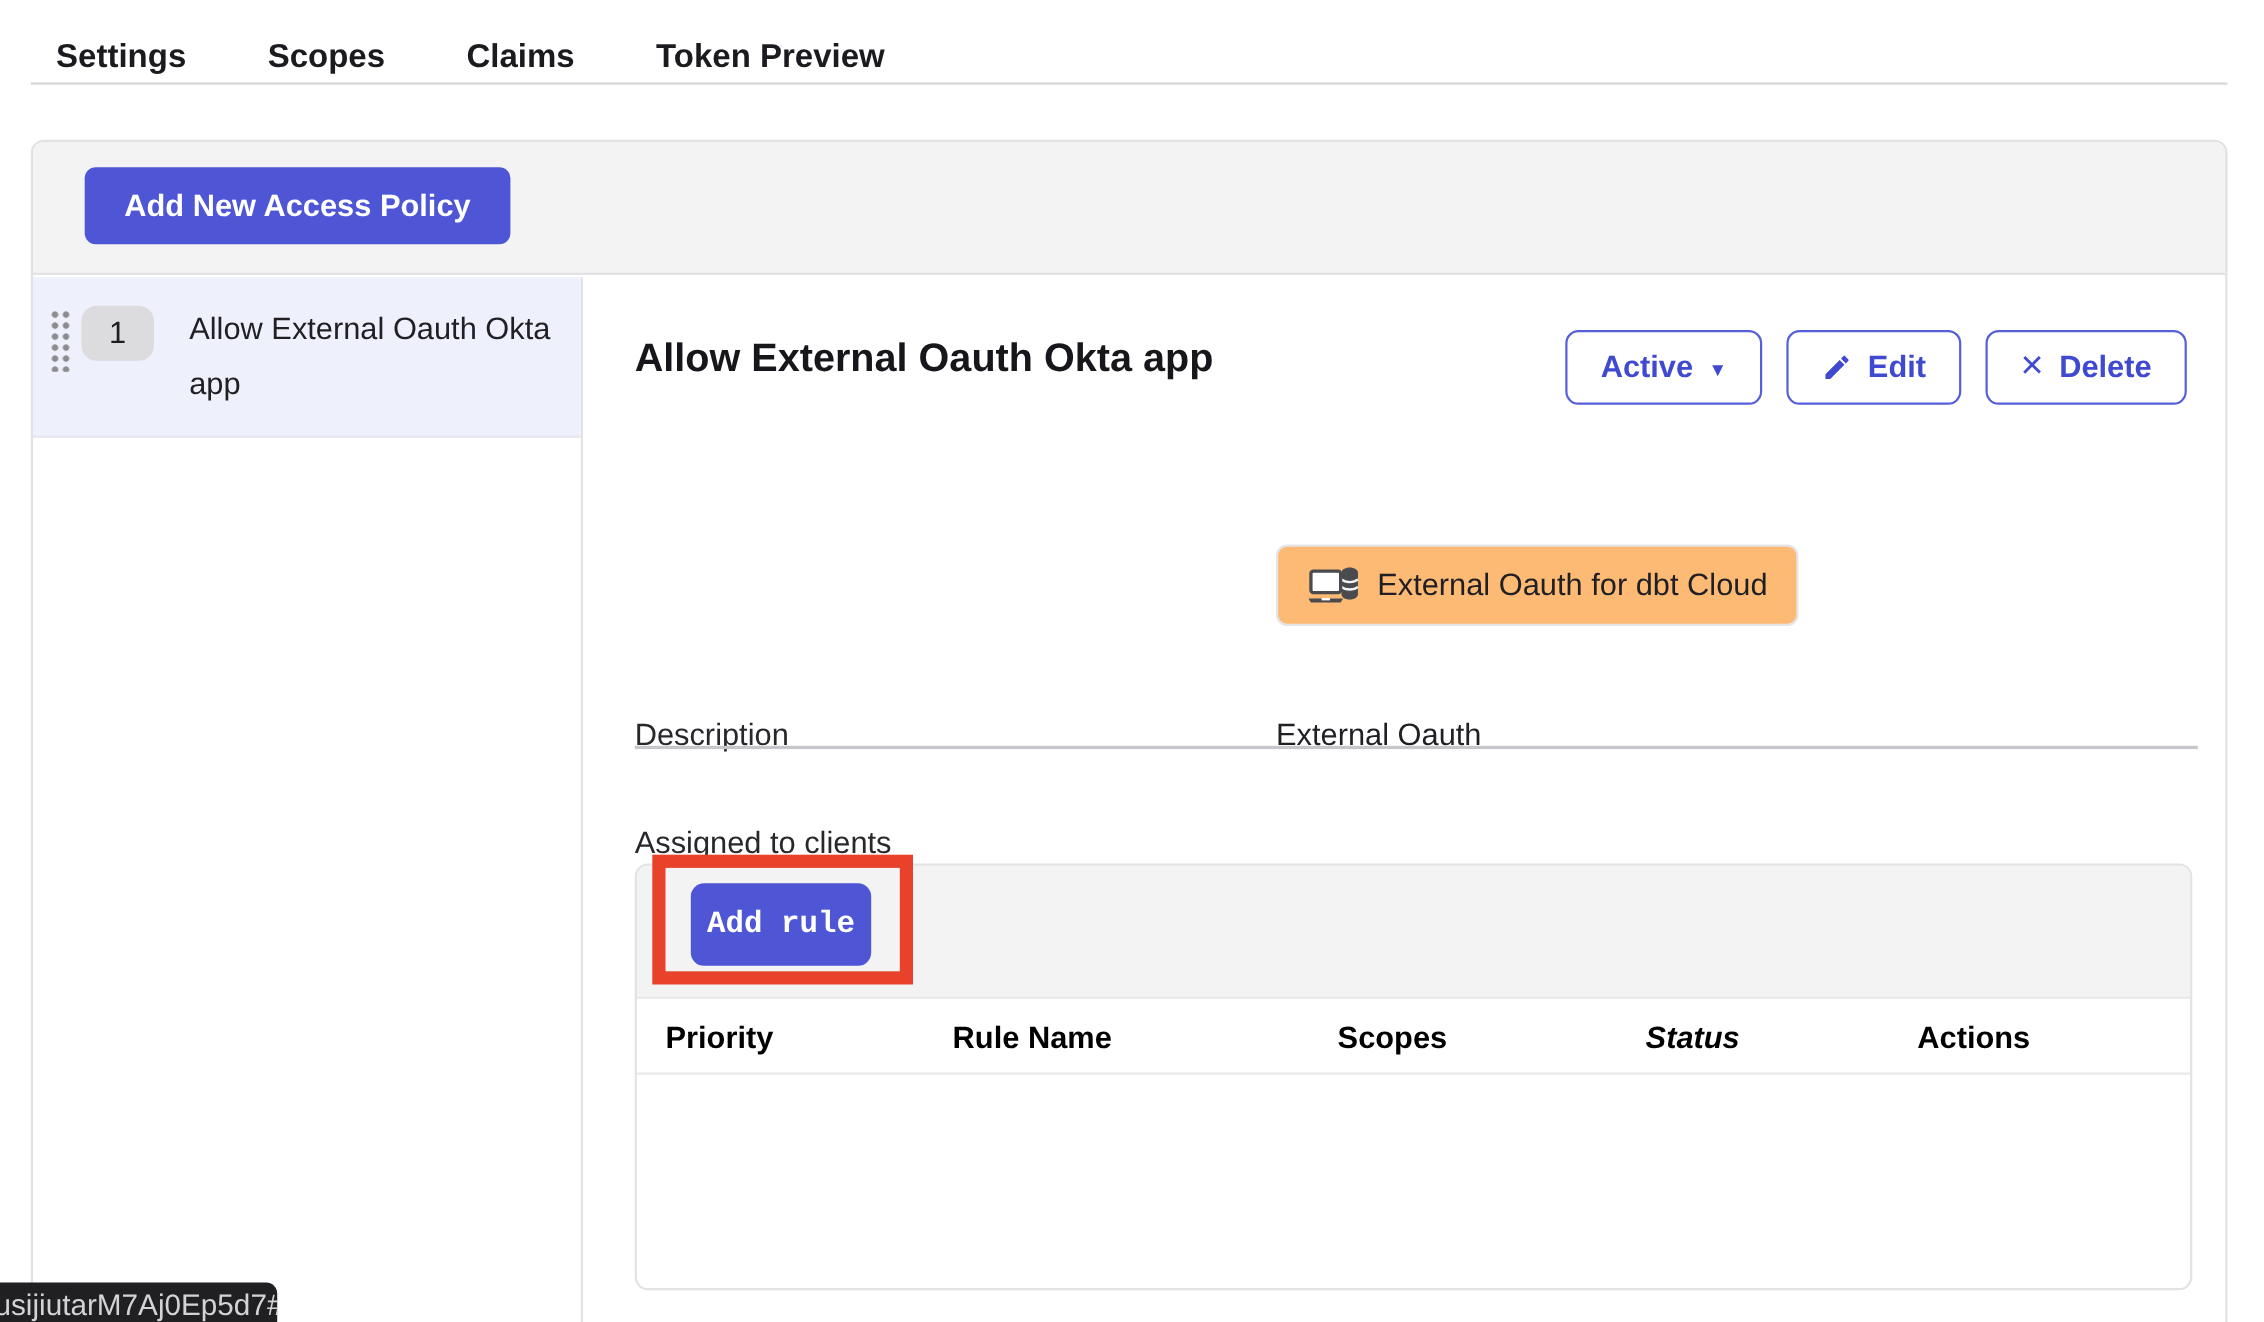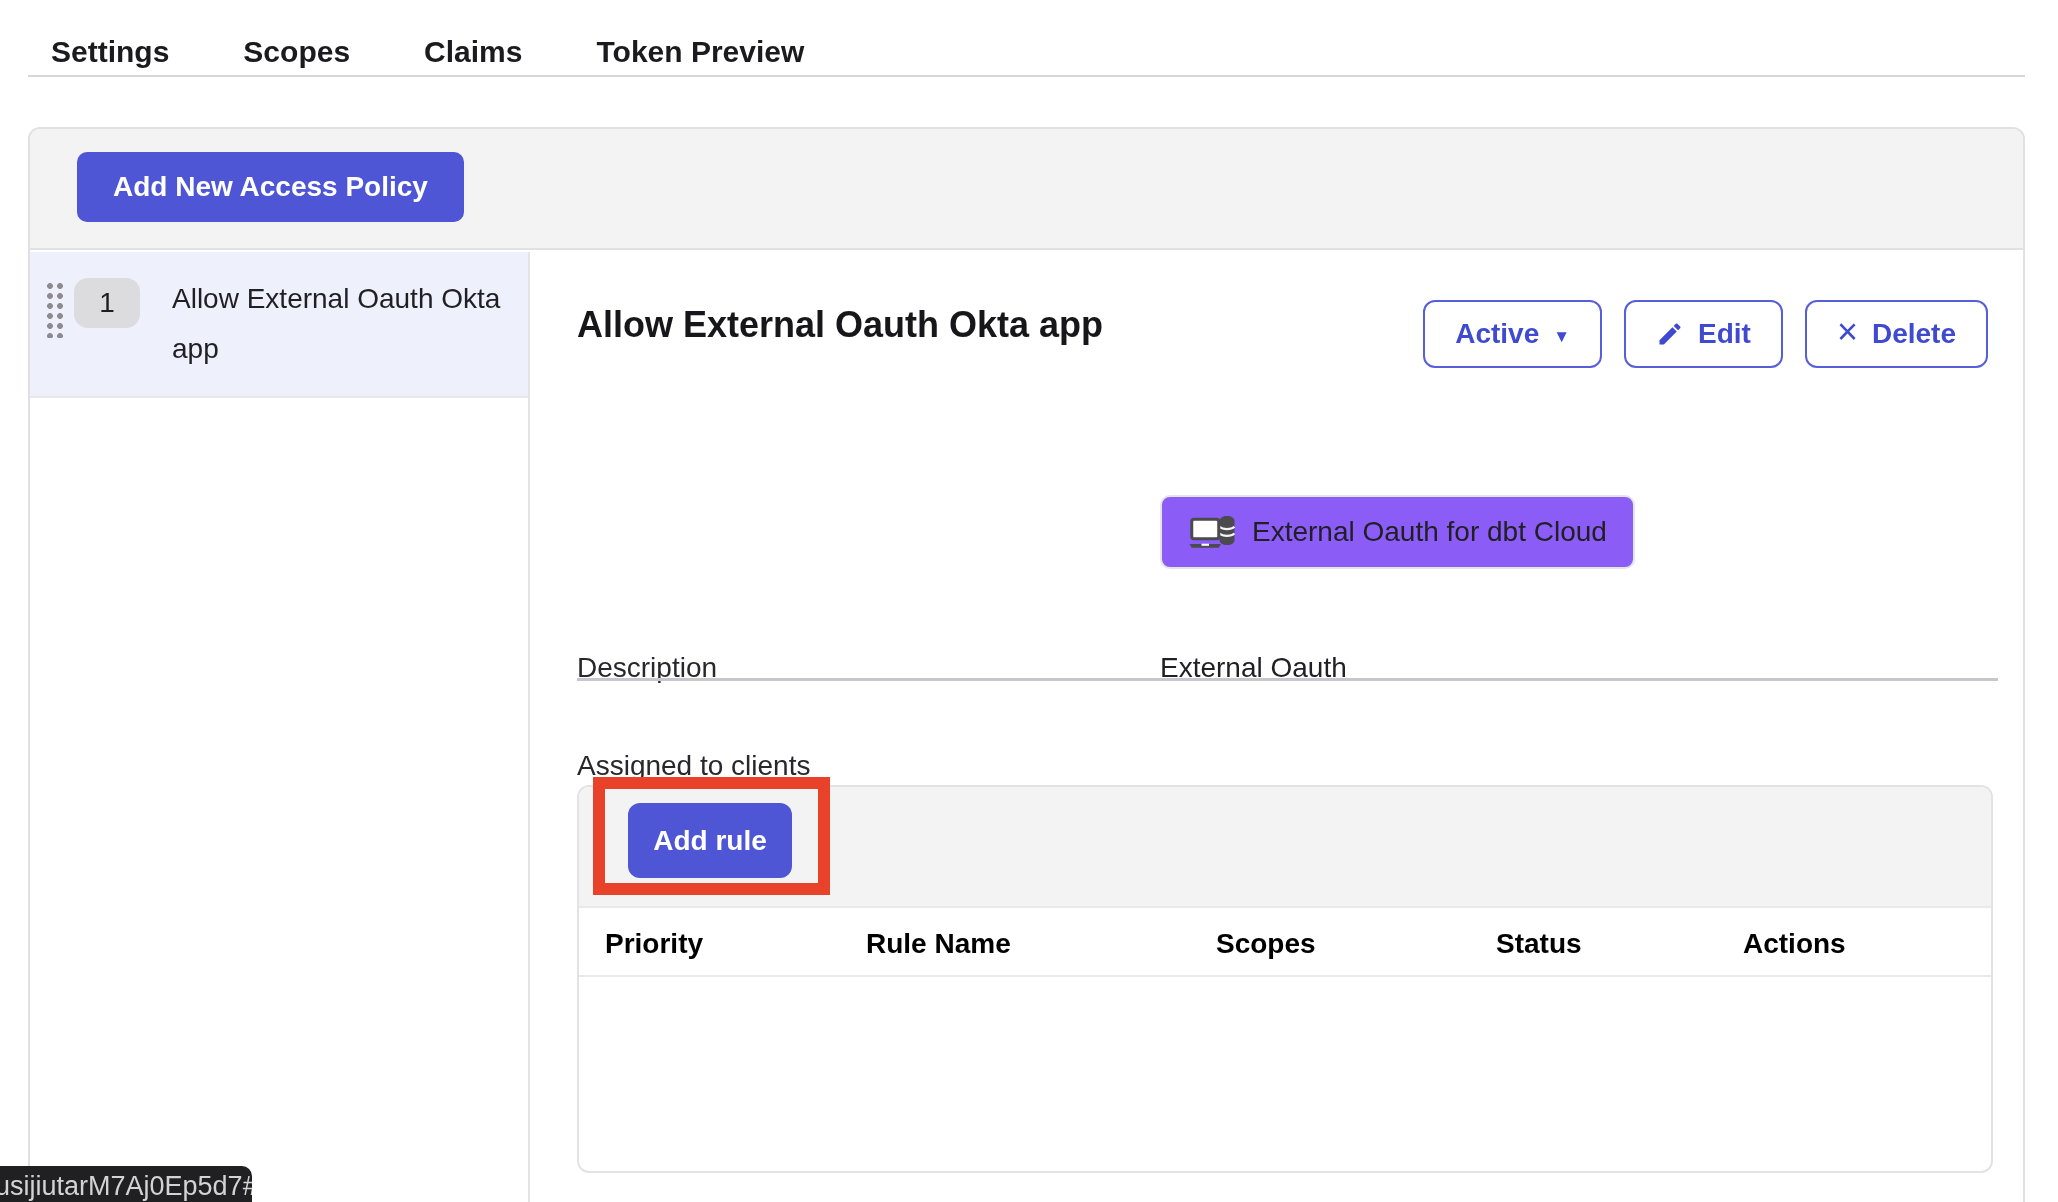--- a/index.html
+++ b/index.html
@@ -43,38 +43,38 @@
   .btn-row { position:absolute; right:35px; top:48px; display:flex; gap:22px; }
   .btn-outline { height:68px; display:flex; align-items:center; gap:14px; padding:0 30px;
     background:#fff; border:2px solid #565ed9; border-radius:12px; color:#3f4ad0;
     font-size:28px; font-weight:700; font-family:inherit; cursor:pointer; }
   .caret { font-size:17px; line-height:1; transform:translateY(2px); }
   .x-glyph { font-size:36px; font-weight:400; line-height:1; transform:translateY(-2px); }
 
   .field-label { position:absolute; left:45px; font-size:28px; color:#27272c; }
   .field-value { position:absolute; left:628px; font-size:28px; color:#1f1f24;text-align:center; }
   .client-chip { position:absolute; left:628px; top:243px; height:74px; display:flex; align-items:center; gap:16px;
-    padding:0 26px; background:#8b5cf6; border:2px solid #e5e5e8; border-radius:10px;
+    padding:0 26px; background:#fdba74; border:2px solid #e5e5e8; border-radius:10px;
     font-size:28px; color:#1f1f24; cursor:pointer; }
 
   .h-divider { position:absolute; left:45px; top:426px; width:1421px; height:3px; background:#c7c7cb; }
 
   
   .rules-card { position:absolute; left:45px; top:533px; width:1416px; height:388px;
     border:2px solid #e3e3e6; border-radius:12px; background:#fff; overflow:hidden; }
   .rules-header { position:absolute; left:0; top:0; width:100%; height:121px;
-    background:#f3f3f4; border-bottom:2px solid #e9e9ec; }
+    background:#f3f3f4; border-bottom:2px solid #e9e9ec;font-family:Liberation Mono, monospace; }
   .btn-add-rule { position:absolute; left:49px; top:16px; width:164px; height:75px;
     background:var(--accent); color:#fff; border:none; border-radius:12px;
     font-size:28px; font-weight:700; font-family:inherit; cursor:pointer; }
   .rules-thead { position:absolute; left:0; top:123px; width:100%; height:67px;
     background:#fff; border-bottom:2px solid #e9e9ec; }
   .th { position:absolute; top:0; height:67px; display:flex; align-items:center;
     font-size:28px; font-weight:700; color:#000000; }
-  .th-0 { left:26px; } .th-1 { left:287px; } .th-2 { left:637px; } .th-3 { left:917px; } .th-4 { left:1164px; }
+  .th-0 { left:26px; } .th-1 { left:287px; } .th-2 { left:637px; } .th-3 { left:917px;font-style:italic; } .th-4 { left:1164px; }
 
   
   .annotation-box { position:absolute; left:593px; top:777px; width:237px; height:118px;
     border:12px solid var(--annotation); z-index:50; pointer-events:none; }
 
   
   .link-preview { position:absolute; left:0; top:1166px; width:252px; height:40px;
     background:var(--tooltip-bg); border-top-right-radius:10px; display:flex; align-items:center;
     overflow:hidden; z-index:60; }
   .link-preview span { margin-left:-5px; font-size:27px; color:#d3d3d5; white-space:nowrap; }

